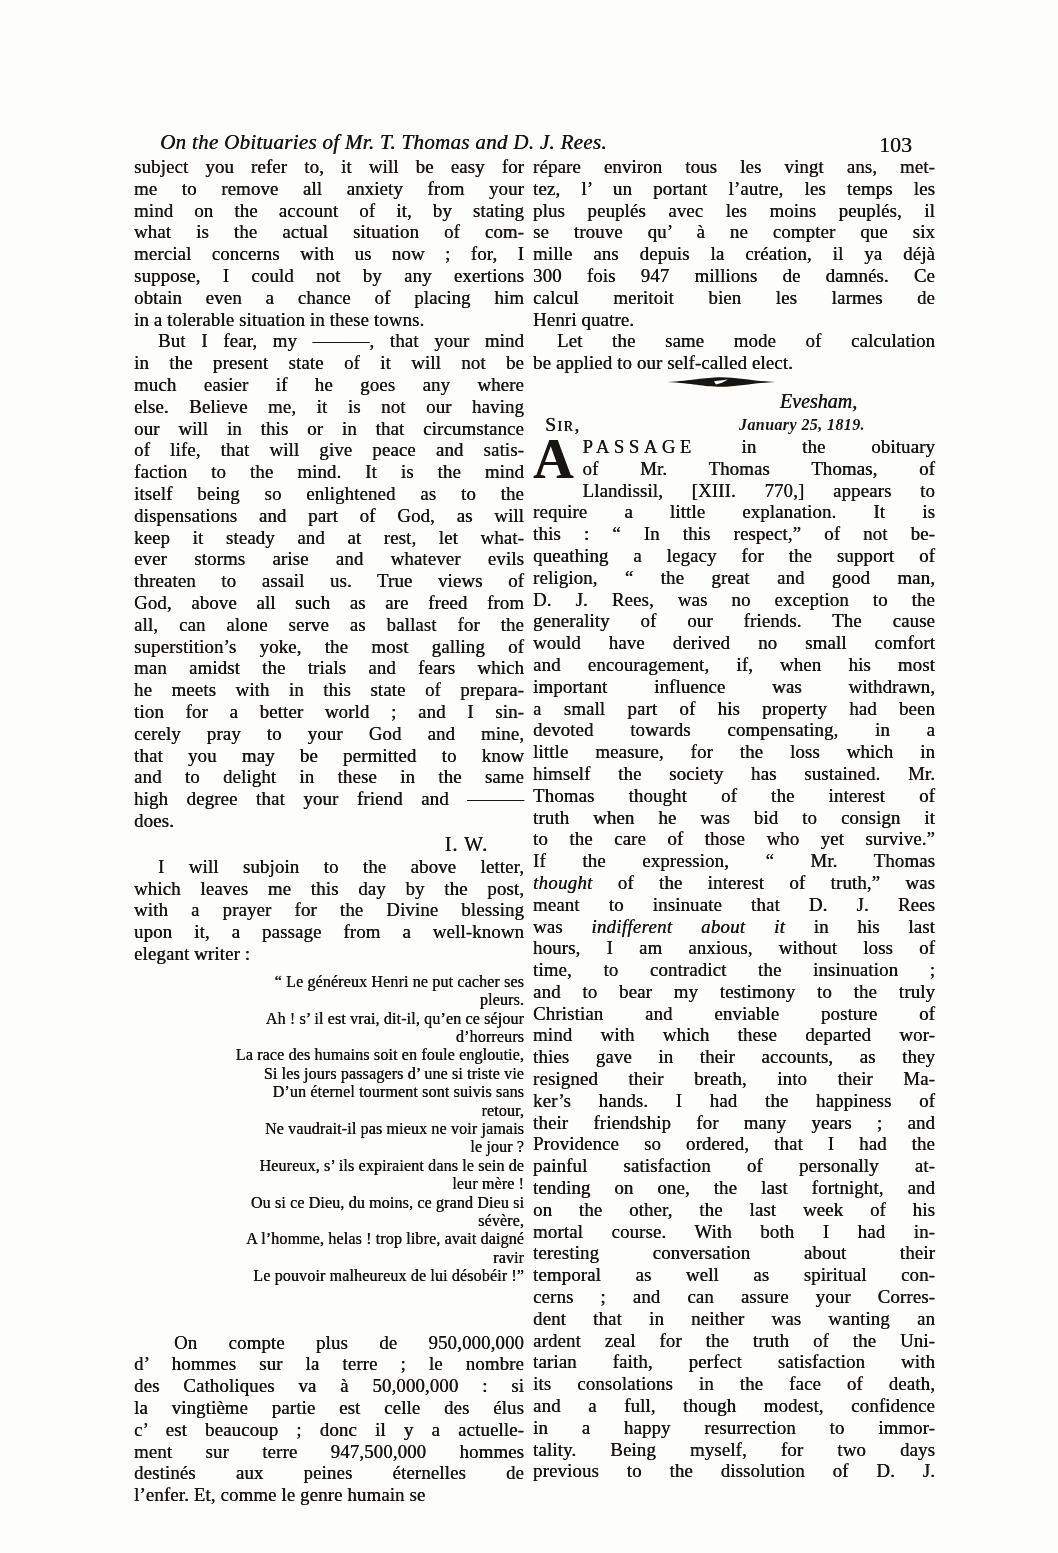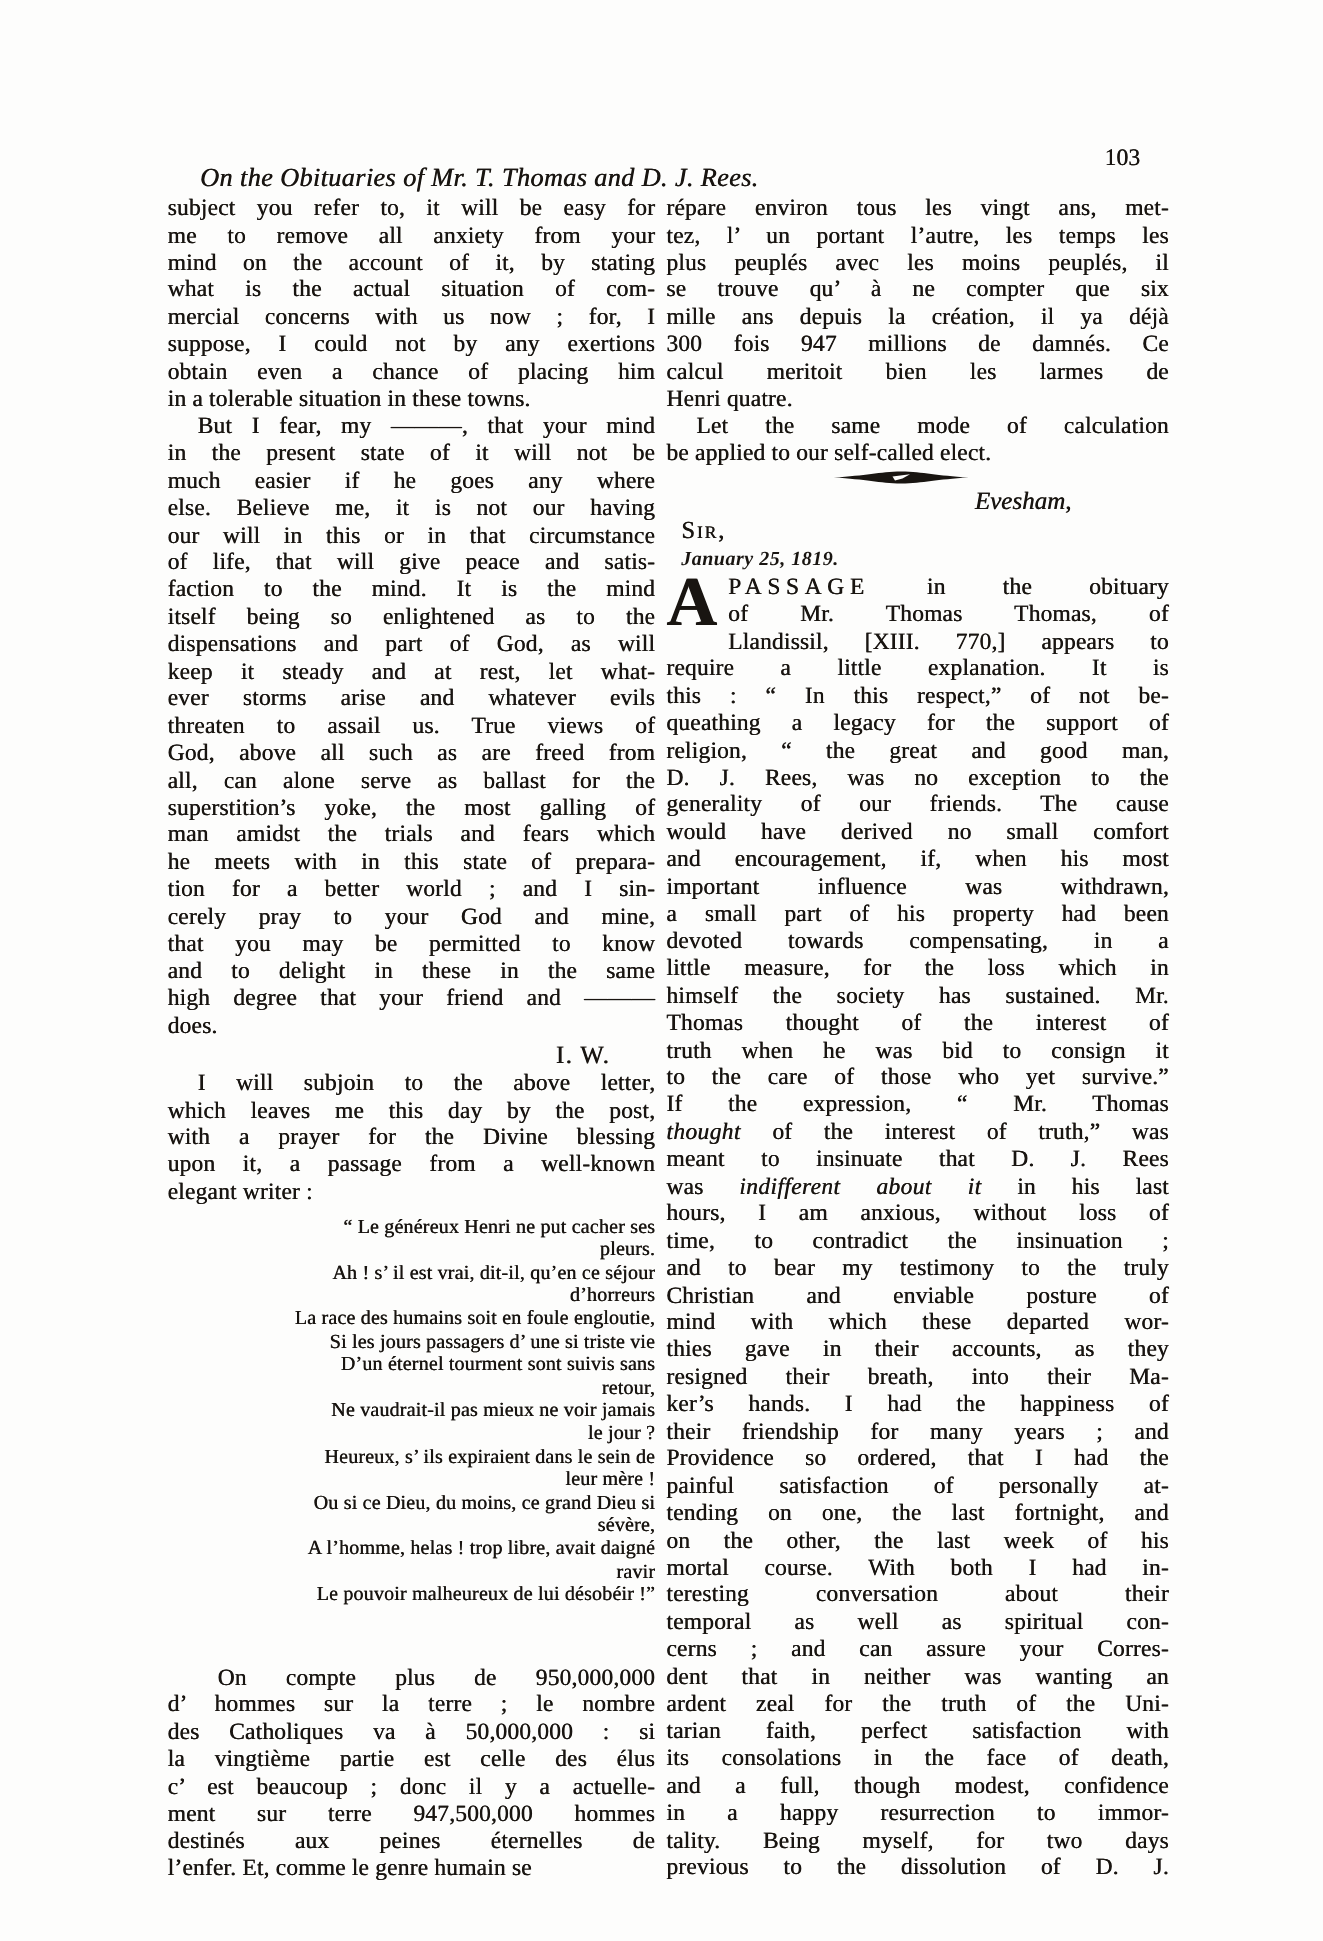--- a/index.html
+++ b/index.html
@@ -12,22 +12,22 @@
     overflow:hidden;
   }
   
   .hdr-title{
     position:absolute;top:130px;left:160px;width:710px;
     text-align:left;font-style:italic;font-size:21px;
     text-shadow:0.4px 0 currentColor;
     letter-spacing:0.3px;
   }
   .hdr-page{
-    position:absolute;top:116px;right:146px;
-    font-size:19px;text-shadow:0.3px 0 currentColor;
+    position:absolute;top:132px;right:146px;
+    font-size:22px;text-shadow:0.3px 0 currentColor;
   }
   
   .col{position:absolute;top:156px;}
   .col-left{left:134px;width:390px;}
   .col-right{left:533px;width:402px;}
   
   .ln{
     font-size:18.8px;line-height:21.8px;
     text-align:justify;text-align-last:justify;
     letter-spacing:0.15px;
@@ -49,21 +49,21 @@
   } .gap8{height:8px;}
   
   .flourish{height:16px;display:flex;align-items:center;justify-content:center;}
   .flourish svg{display:block;margin-left:-26px;}
   
   .evesham{
     font-style:italic;font-size:20px;line-height:23px;
     text-align:right;padding-right:78px;
     text-shadow:0.4px 0 currentColor;
   }
-  .sirdate{display:flex;justify-content:space-between;line-height:23px;padding-left:12px;padding-right:70px;flex-direction:column;}
+  .sirdate{display:flex;justify-content:space-between;line-height:23px;padding-left:12px;padding-right:70px;}
   .sir{font-variant:small-caps;font-size:19.5px;letter-spacing:1.5px;text-shadow:0.4px 0 currentColor;}
   .ldate{font-style:italic;font-size:16px;font-weight:bold;letter-spacing:0.4px;}
   
   .dropcap{
     float:left;font-size:56px;line-height:41px;
     font-weight:bold;padding:3px 9px 0 0;
     text-shadow:0.5px 0 currentColor;
   }
   .sp{letter-spacing:4.5px;}
   i{letter-spacing:0.3px;}

